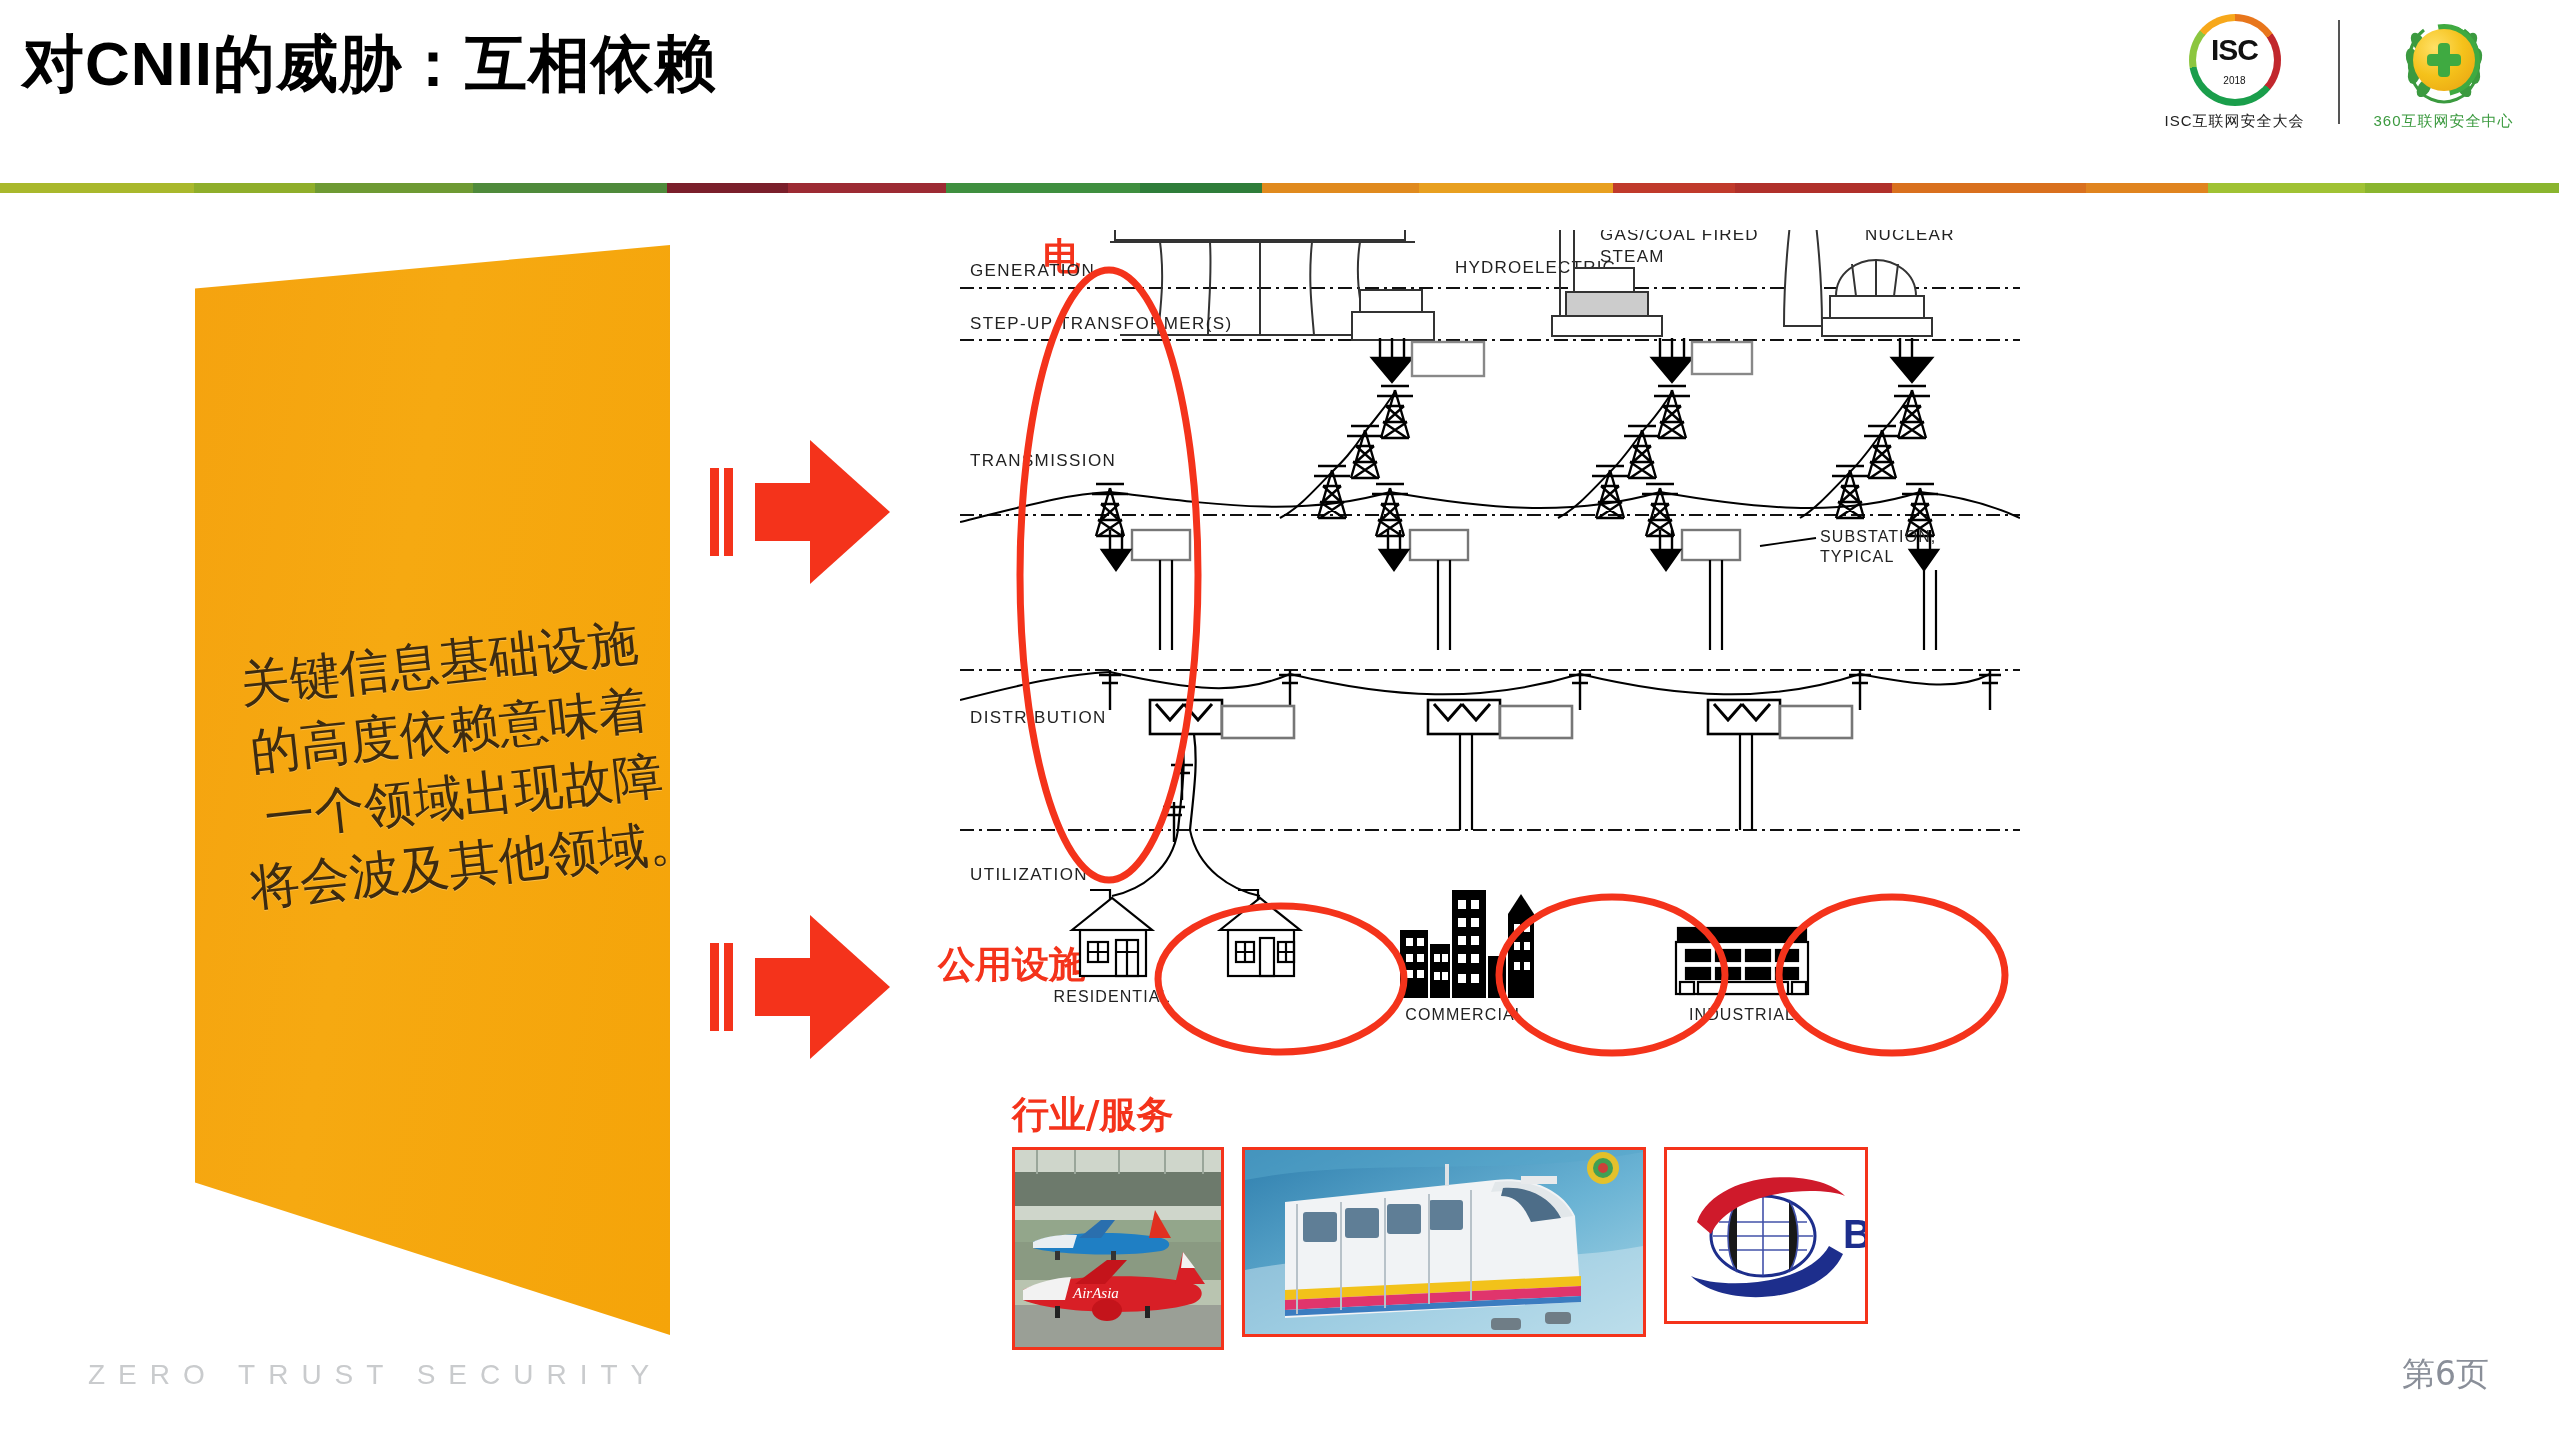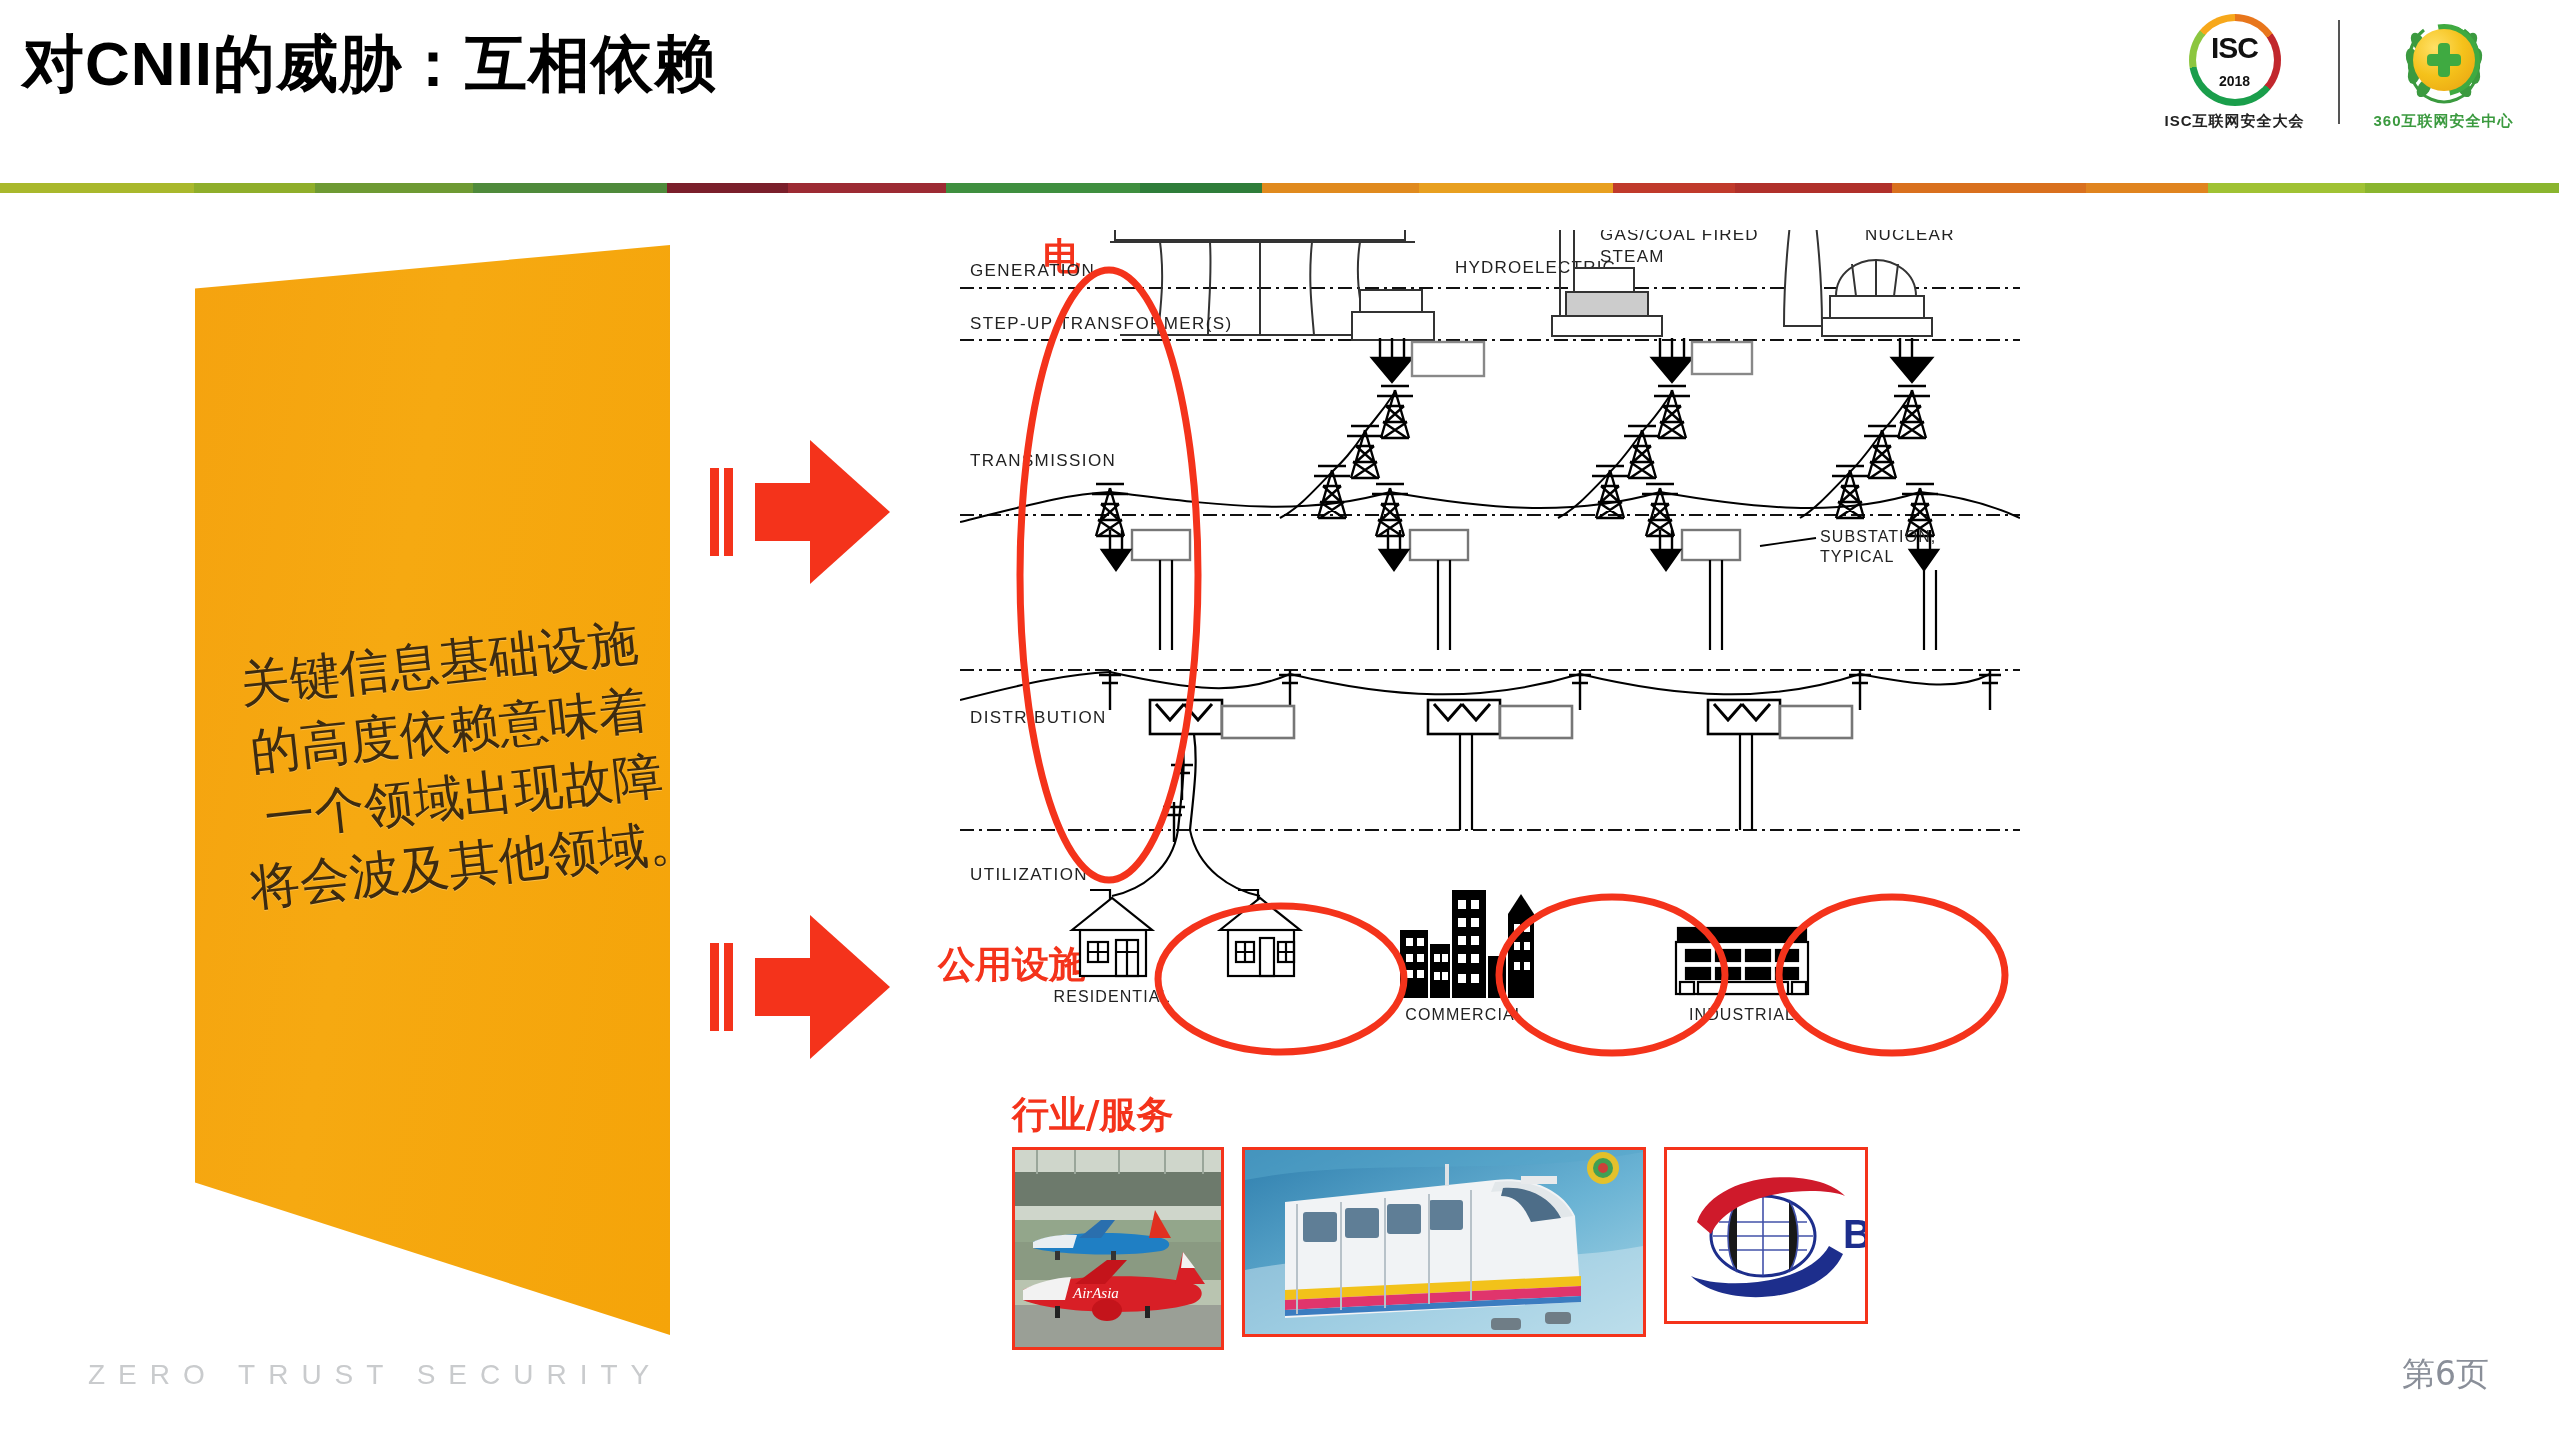--- a/index.html
+++ b/index.html
@@ -76,21 +76,21 @@
     background: #fff;
     border-radius: 50%;
   }
   .isc-inner {
     position: relative;
     z-index: 2;
     text-align: center;
     line-height: 1;
   }
   .isc-word { font-size: 30px; font-weight: bold; color: #111; letter-spacing: -1px; }
-  .isc-year { font-size: 14px; font-weight: bold; color: #111; margin-top: 11px; }
+  .isc-year { font-size: 10px; font-weight: normal; color: #111; margin-top: 11px; }
 
   .globe-logo {
     position: relative;
     width: 100px;
     height: 92px;
     display: flex;
     align-items: center;
     justify-content: center;
   }
   .globe-ball {
@@ -130,21 +130,21 @@
   }
   .laurel {
     position: absolute;
     top: 4px;
     width: 100px; height: 86px;
     z-index: 1;
   }
   .logo-caption {
     margin-top: 6px;
     font-size: 15px;
-    font-weight: bold;
+    font-weight: normal;
     color: #222;
     letter-spacing: 1px;
     white-space: nowrap;
   }
   .logo-caption.green { color: #3b9a3f; }
 
   
   .divider-bar {
     position: absolute;
     left: 0; top: 183px;

